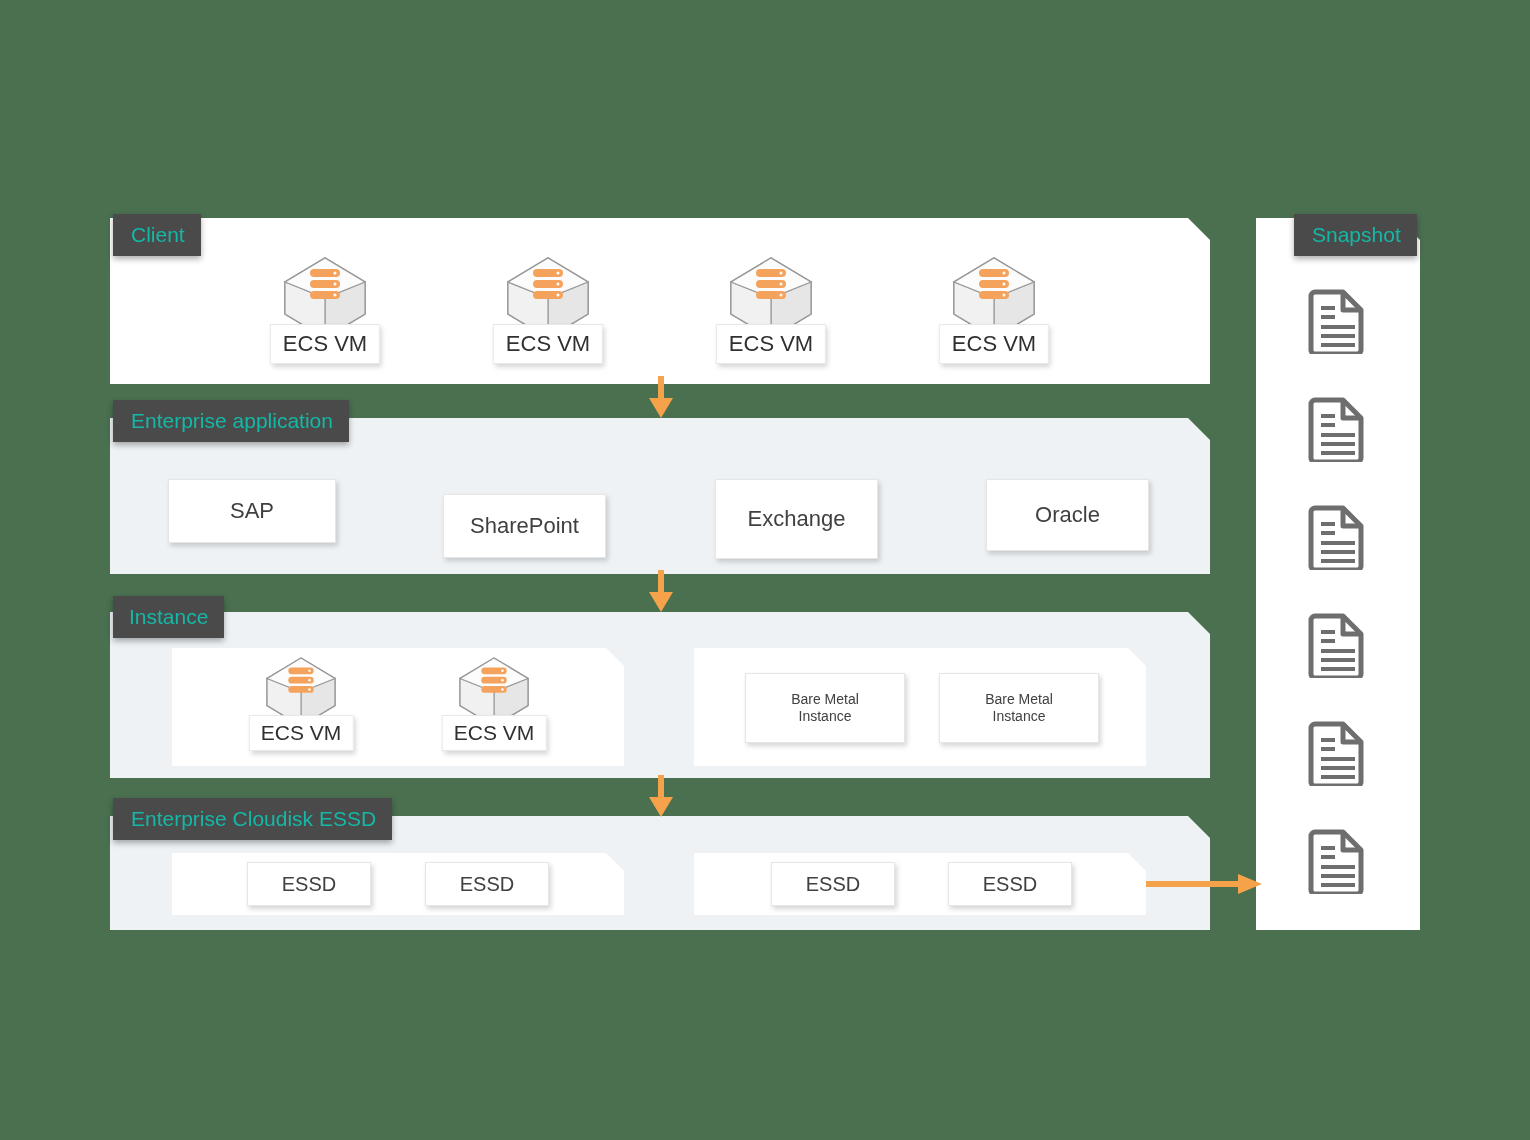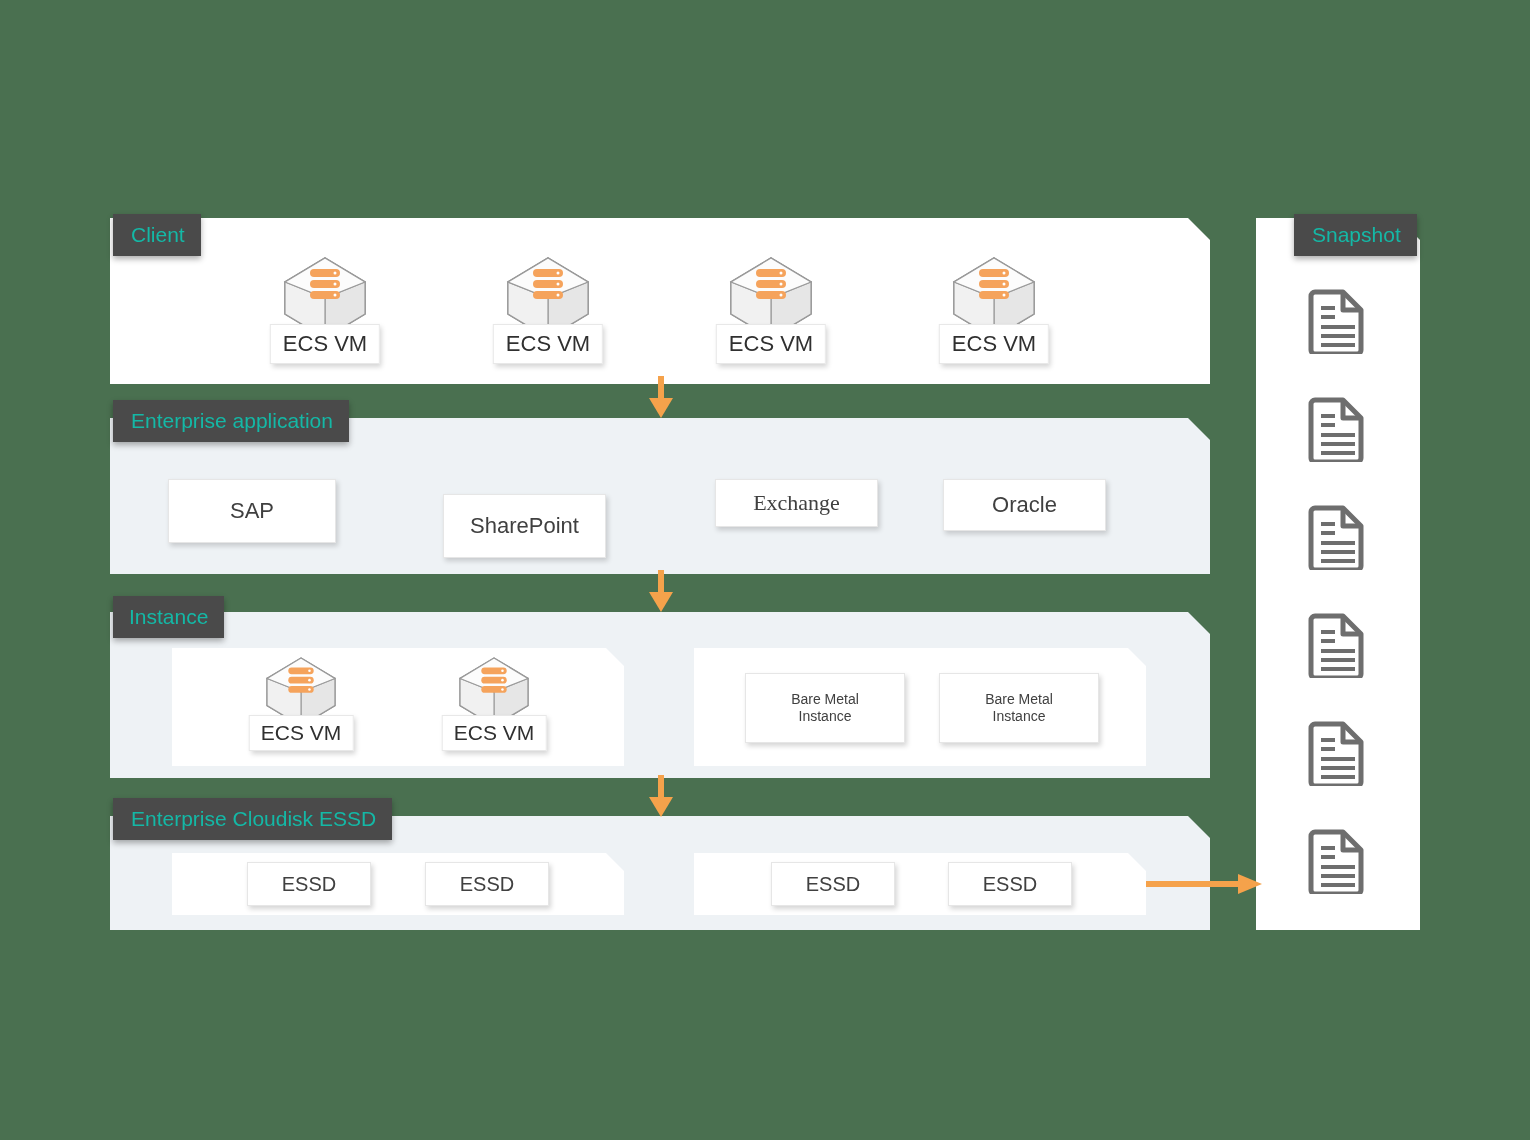--- a/index.html
+++ b/index.html
@@ -234,24 +234,24 @@
   <div class="tab" style="left:113px; top:400px;">
     <span>Enterprise application</span>
   </div>
 
   <div class="chip" style="left:168px; top:479px; width:168px; height:64px;">
     <span>SAP</span>
   </div>
   <div class="chip" style="left:443px; top:494px; width:163px; height:64px;">
     <span>SharePoint</span>
   </div>
-  <div class="chip" style="left:715px; top:479px; width:163px; height:48px;font-family:Liberation Serif, serif;">
+  <div class="chip" style="left:715px; top:479px; width:163px; height:80px;">
     <span>Exchange</span>
   </div>
-  <div class="chip" style="left:943px; top:479px; width:163px; height:52px;">
+  <div class="chip" style="left:986px; top:479px; width:163px; height:72px;">
     <span>Oracle</span>
   </div>
 
   <div class="arrow-v" style="left:646px; top:570px; height:42px;">
     <svg viewBox="0 0 30 42" width="30" height="42">
       <rect x="12" y="0" width="6" height="24" fill="#f5a24b"></rect>
       <polygon points="3,22 27,22 15,42" fill="#f5a24b"></polygon>
     </svg>
   </div>
 

